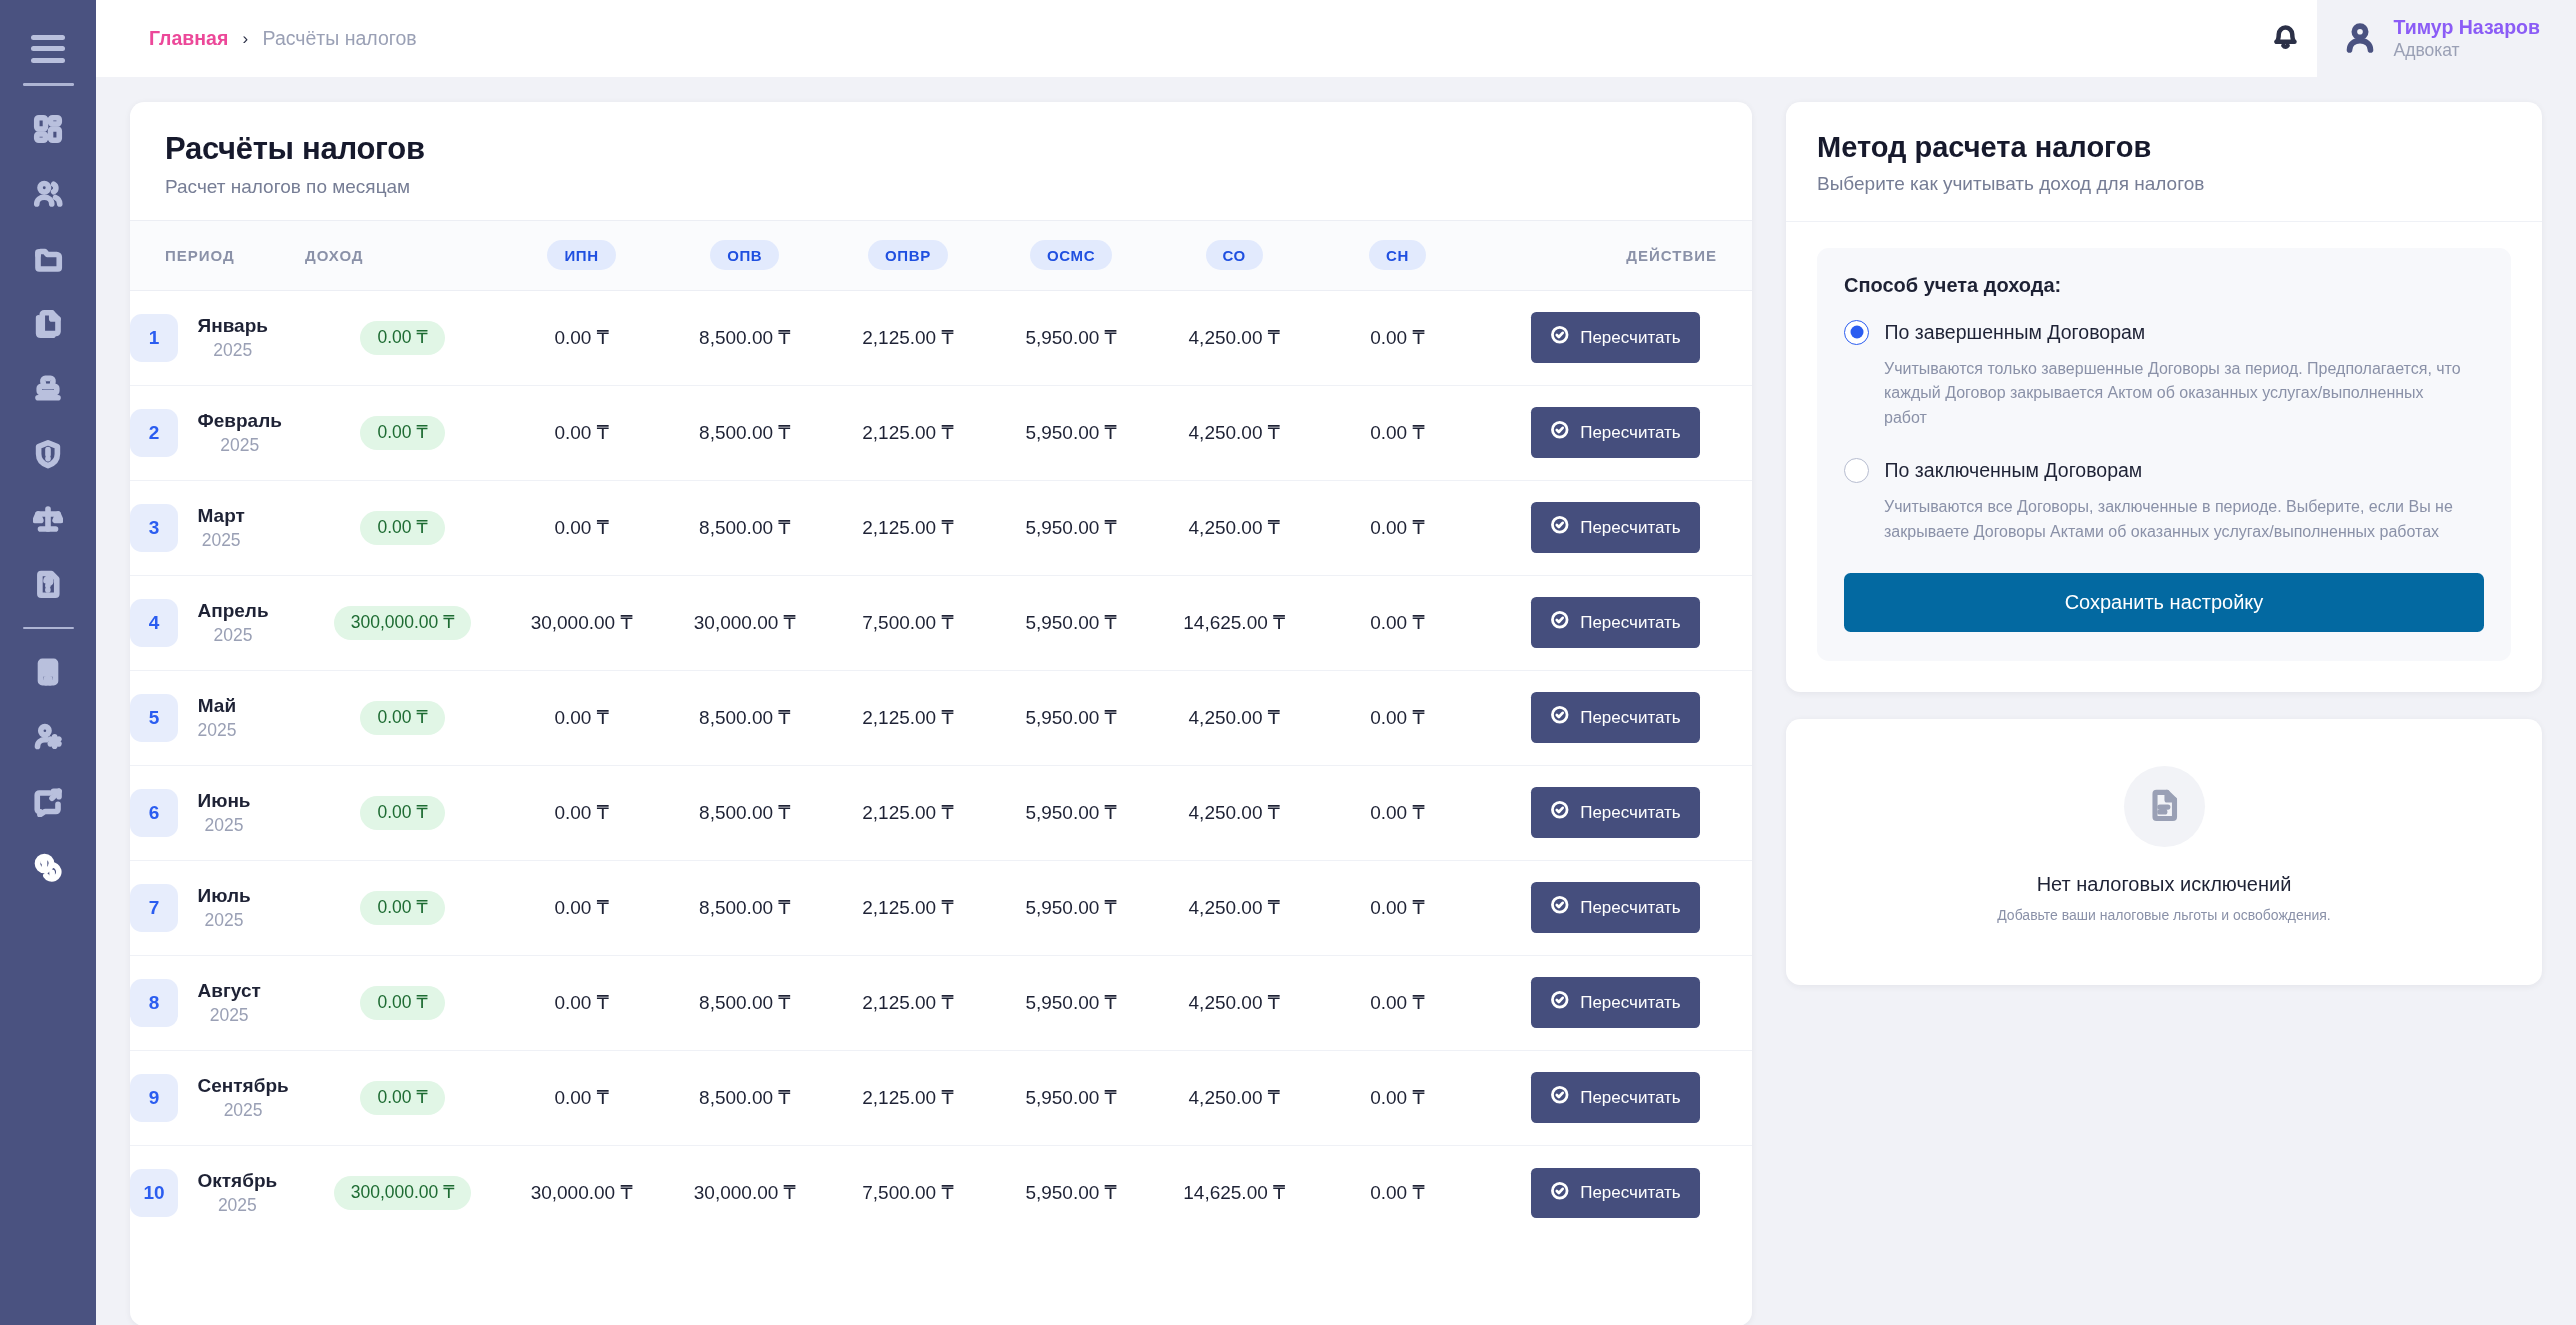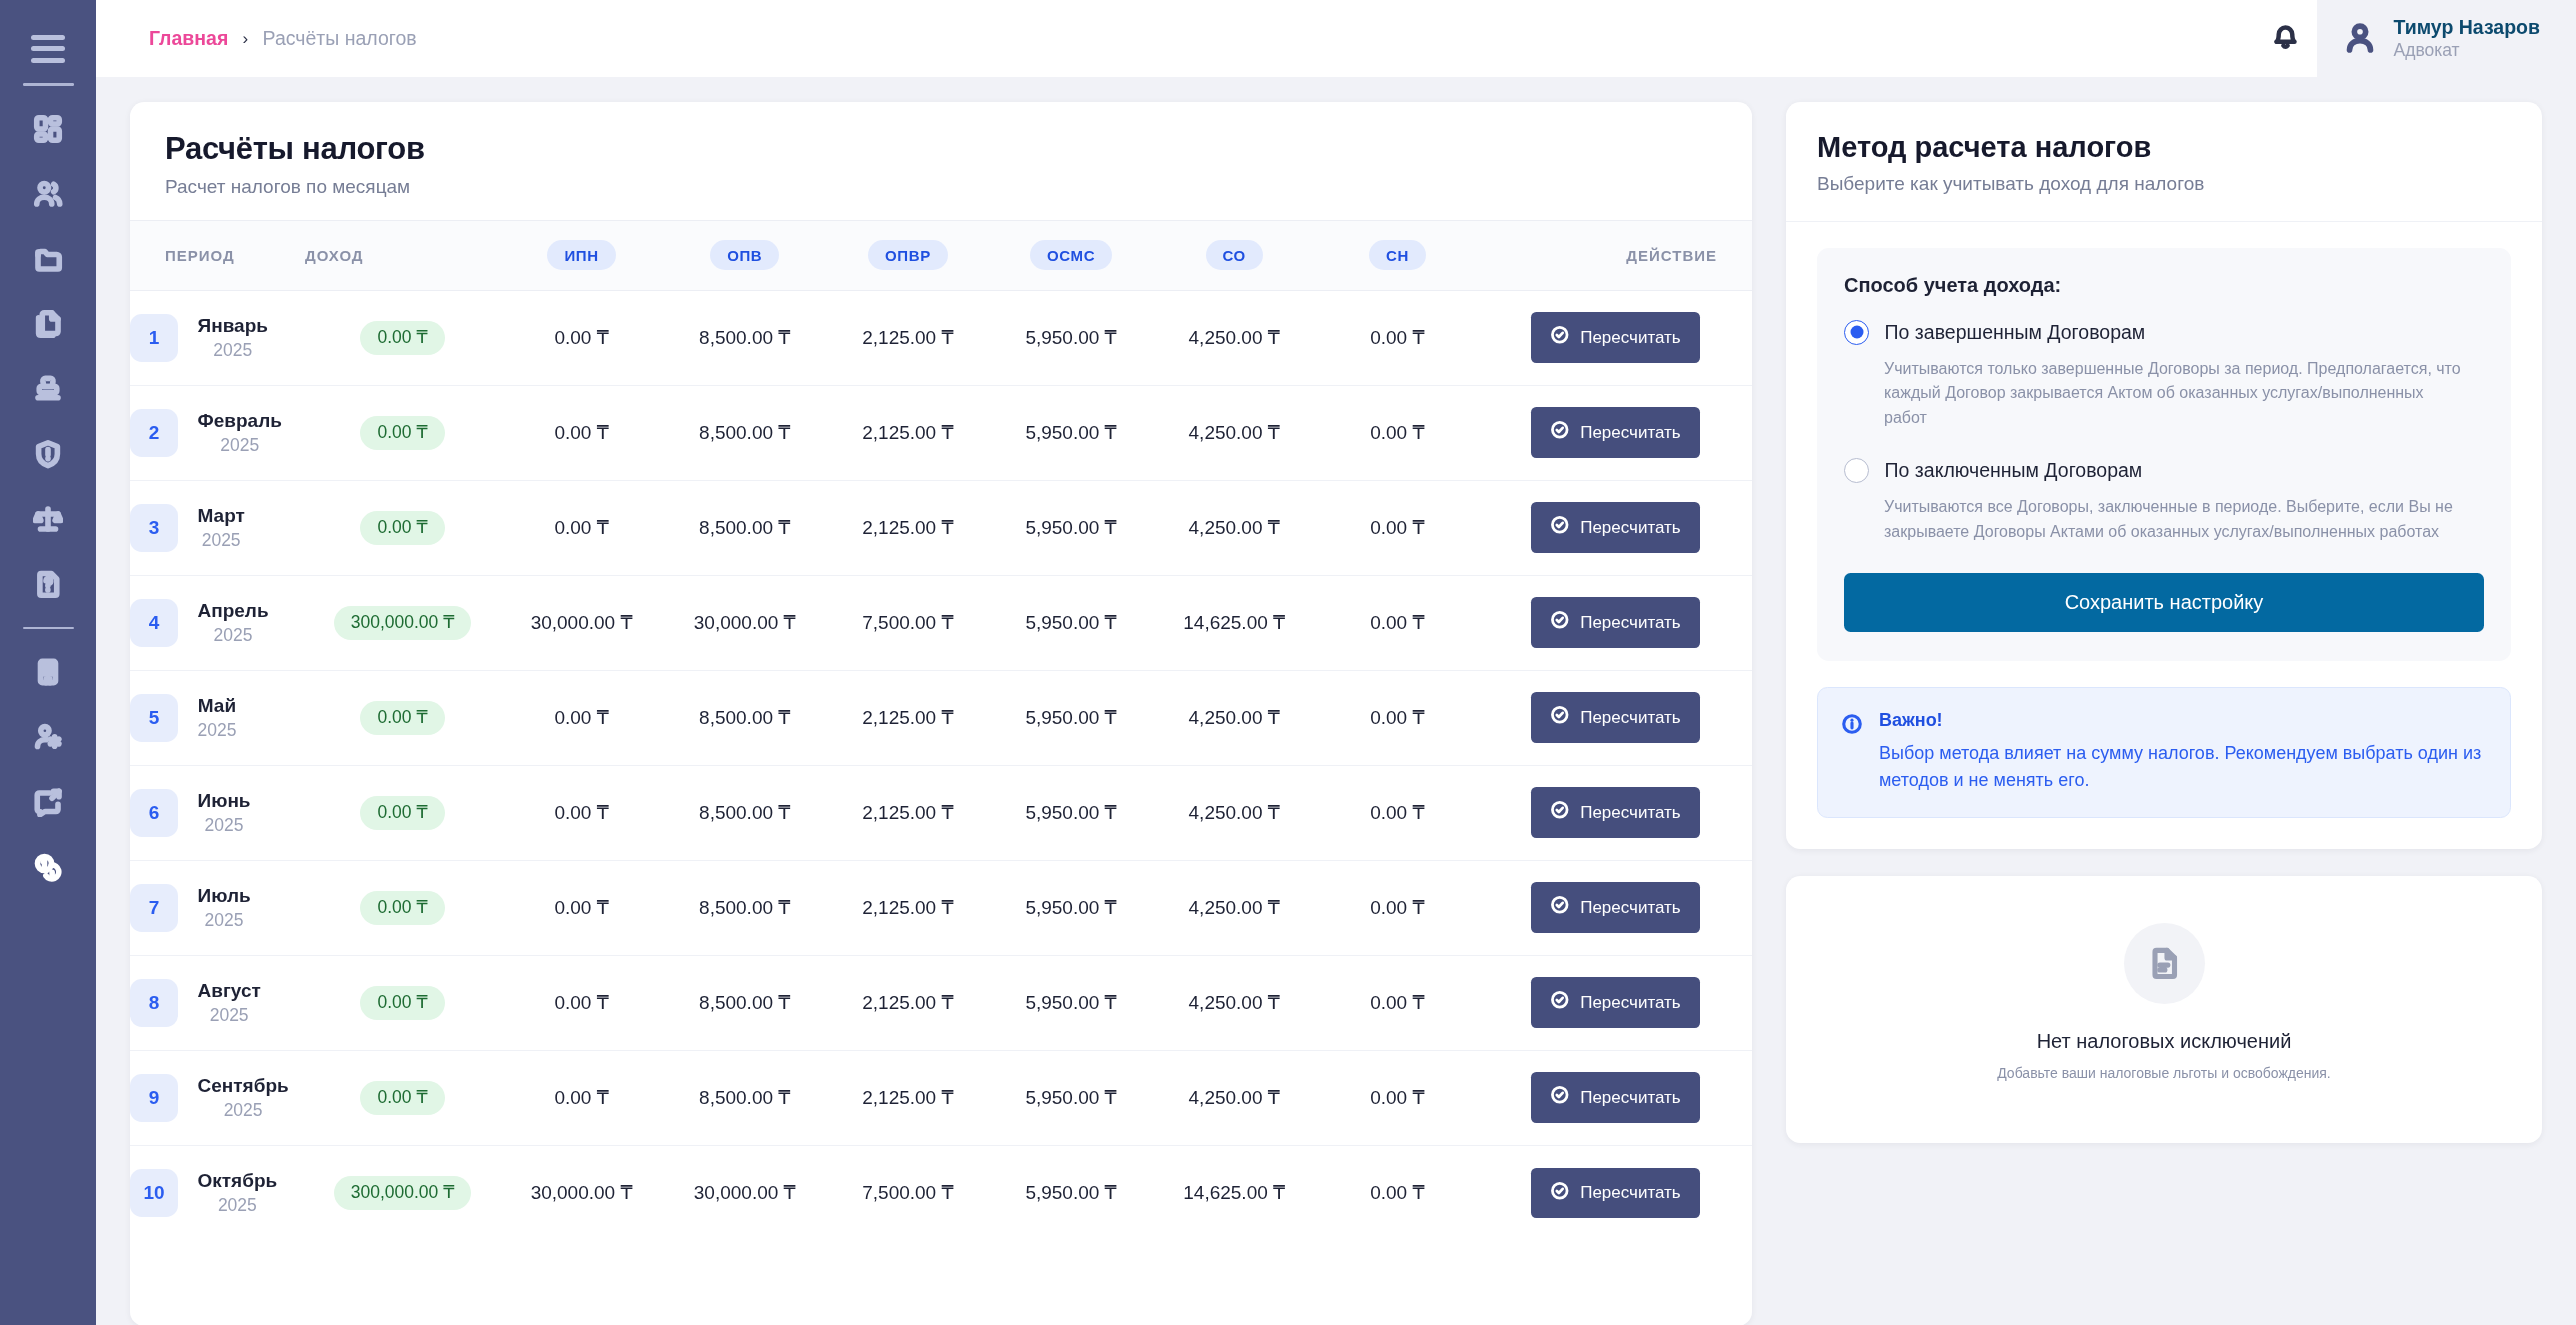--- a/index.html
+++ b/index.html
@@ -46,21 +46,21 @@
   .bc-sep  { color: #2b3047; font-size: 17px; }
   .bc-cur  { color: #9aa0b5; }
   .topbar-right { display: flex; align-items: center; height: 77px; }
   .bell { width: 62px; display: flex; align-items: center; justify-content: center; cursor: pointer; }
   .bell svg { width: 27px; height: 27px; stroke: #2b3047; fill:none; stroke-width: 4; stroke-linecap:round; stroke-linejoin:round;}
   .userbox {
     height: 77px; background: #f1f2f7; display: flex; align-items: center;
     gap: 17px; padding: 0 36px 0 26px; min-width: 201px; cursor: pointer;
   }
   .userbox svg { width: 34px; height: 34px; stroke:#4a5280; fill:none; stroke-width: 4; stroke-linecap:round; stroke-linejoin:round;}
-  .u-name { font-size: 19.5px; font-weight: 700; color: #0c4a6e; line-height: 1.25; }
+  .u-name { font-size: 19.5px; font-weight: 700; color: #8b5cf6; line-height: 1.25; }
   .u-role { font-size: 17.5px; color: #9aa0b5; line-height: 1.25; }
 
   
   .content {
     flex: 1; display: flex; gap: 34px;
     padding: 25px 34px 0 34px; min-height: 0;
   }
   .col-left { flex: 1 1 auto; min-width: 0; display: flex; flex-direction: column; }
   .col-right { flex: 0 0 756px; display: flex; flex-direction: column; gap: 27px; }
 
@@ -614,31 +614,20 @@
 
               <div class="radio-row">
                 <span class="radio"></span>
                 <span class="radio-label">По заключенным Договорам</span>
               </div>
               <div class="radio-desc">Учитываются все Договоры, заключенные в периоде. Выберите, если Вы не закрываете Договоры Актами об оказанных услугах/выполненных работах</div>
 
               <button class="btn-save">Сохранить настройку</button>
             </div>
 
-            <div class="alert">
-              <span><svg viewBox="0 0 24 24">
-                    <circle cx="12" cy="12" r="9"></circle>
-                    <path d="M12 11v5.2"></path>
-                    <path d="M12 7.8v.1"></path>
-                  </svg></span>
-              <div>
-                <div class="alert-title">Важно!</div>
-                <div class="alert-text">Выбор метода влияет на сумму налогов. Рекомендуем выбрать один из методов и не менять его.</div>
-              </div>
-            </div>
           </div>
         </section>
 
         <section class="card">
           <div class="empty">
             <div class="empty-circle">
               <span><svg viewBox="0 0 24 24">
                     <path d="M7 3.6h7L19 8.4V20a1 1 0 0 1-1 1H7a1 1 0 0 1-1-1V4.6a1 1 0 0 1 1-1z"></path>
                     <path d="M14 3.6v5h5"></path>
                     <path d="M9.2 13.4h5.4M9.2 16.6h3.4"></path>

